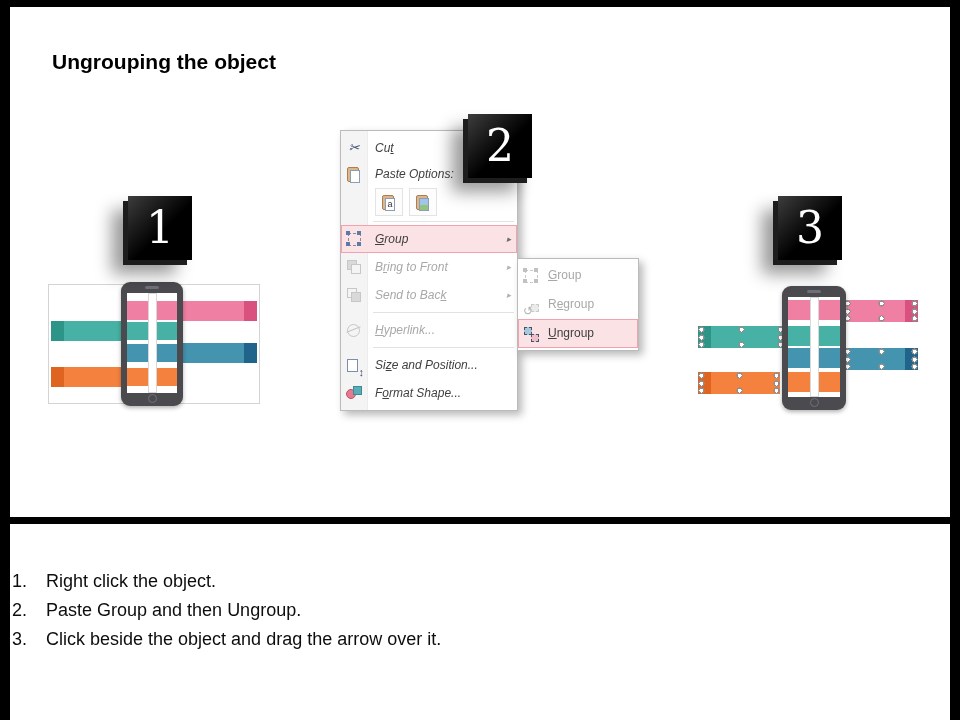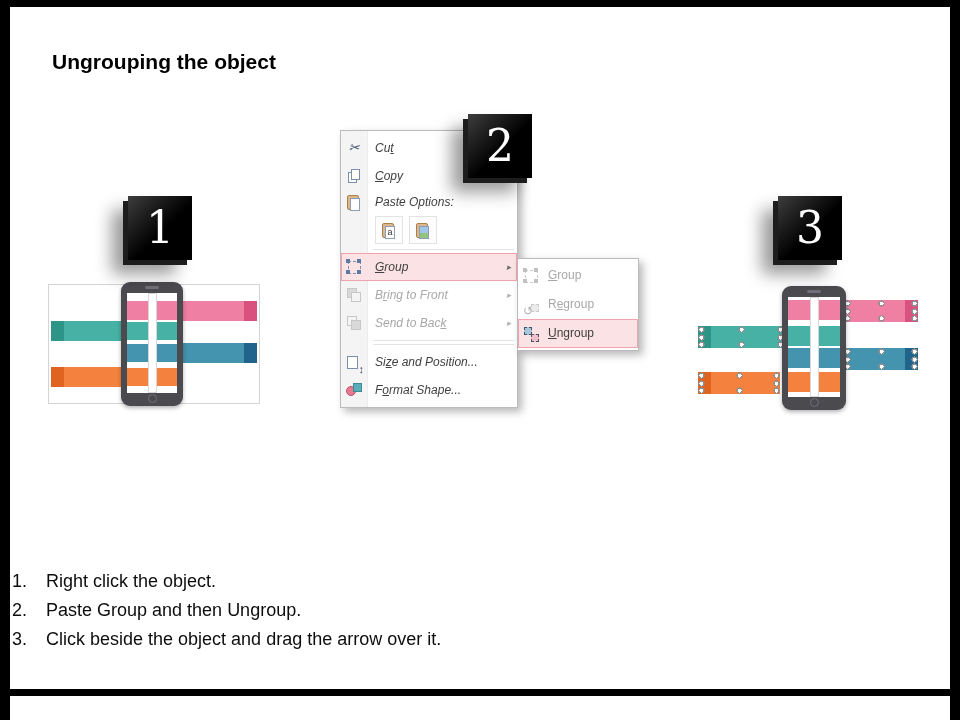--- a/index.html
+++ b/index.html
@@ -1,20 +1,20 @@
 <!DOCTYPE html>
 <html style="--teal: #46B1A4; --teal-dark: #2D9488; --pink: #EF7FA3; --pink-dark: #D9527F; --blue: #4493AF; --blue-dark: #20648C; --orange: #F4813E; --orange-dark: #DE6420; --phone-body: #4A4A4F; --menu-highlight-bg: #FBE2E4; --menu-highlight-border: #F0A3AE;"><head>
 <meta charset="utf-8">
 <style>
   html,body{margin:0;padding:0;width:960px;height:720px;background:#fff;
     font-family:"Liberation Sans",sans-serif;overflow:hidden;}
   :root{
     --dot: radial-gradient(circle, #ffffff 0 2px, #8f8f8f 2px 3px, rgba(0,0,0,0) 3.2px);
   }
-  .slide{position:relative;width:960px;height:696px;background:#fff;}
+  .slide{position:relative;width:960px;height:524px;background:#fff;}
 
   
   .frame{position:absolute;background:#000;}
   .frame.top{left:0;top:0;width:960px;height:7px;}
   .frame.bottom{left:0;bottom:0;width:960px;height:7px;}
   .frame.left{left:0;top:0;width:10px;height:720px;}
   .frame.right{right:0;top:0;width:10px;height:720px;}
 
   .title{position:absolute;left:52px;top:50px;margin:0;font-size:21px;font-weight:bold;color:#000;}
 
@@ -194,35 +194,35 @@
         <div class="strip s-teal"></div>
         <div class="strip s-blue"></div>
         <div class="strip s-orange"></div>
         <div class="vline"></div>
       </div>
     </div>
   </div>
 
   <div class="menu" id="context-menu">
       <div class="mrow"><span class="mi-icon scissors-icon"></span><span class="mlabel">Cu<u>t</u></span></div>
-      <div class="mrow"><span class="mi-icon copy-icon"></span><span class="mlabel"><u>C</u>opy</span></div>
       <div class="mrow lab"><span class="mi-icon paste-icon"></span><span class="mlabel">Paste Options:</span></div>
       <div class="paste-row">
         <div class="paste-btn">
           <span class="mi-icon paste-keep-formatting-icon"></span>
         </div>
         <div class="paste-btn">
           <span class="mi-icon paste-picture-icon"></span>
         </div>
       </div>
       <div class="msep"></div>
       <div class="mrow hl"><span class="mi-icon group-icon"></span><span class="mlabel"><u>G</u>roup</span><span class="arrow">▸</span></div>
       <div class="mrow dis"><span class="mi-icon bring-to-front-icon"></span><span class="mlabel">B<u>r</u>ing to Front</span><span class="arrow">▸</span></div>
       <div class="mrow dis"><span class="mi-icon send-to-back-icon"></span><span class="mlabel">Send to Bac<u>k</u></span><span class="arrow">▸</span></div>
       <div class="msep"></div>
+      <div class="mrow dis"><span class="mi-icon hyperlink-icon"></span><span class="mlabel"><u>H</u>yperlink...</span></div>
       <div class="msep"></div>
       <div class="mrow"><span class="mi-icon size-position-icon"></span><span class="mlabel">Si<u>z</u>e and Position...</span></div>
       <div class="mrow"><span class="mi-icon format-shape-icon"></span><span class="mlabel">F<u>o</u>rmat Shape...</span></div>
     </div>
   <div class="submenu" id="submenu">
       <div class="srow dis"><span class="mi-icon group-icon"></span><span class="mlabel"><u>G</u>roup</span></div>
       <div class="srow dis"><span class="mi-icon regroup-icon"></span><span class="mlabel">R<u>e</u>group</span></div>
       <div class="srow hl"><span class="mi-icon ungroup-icon"></span><span class="mlabel"><u>U</u>ngroup</span></div>
     </div>
 

